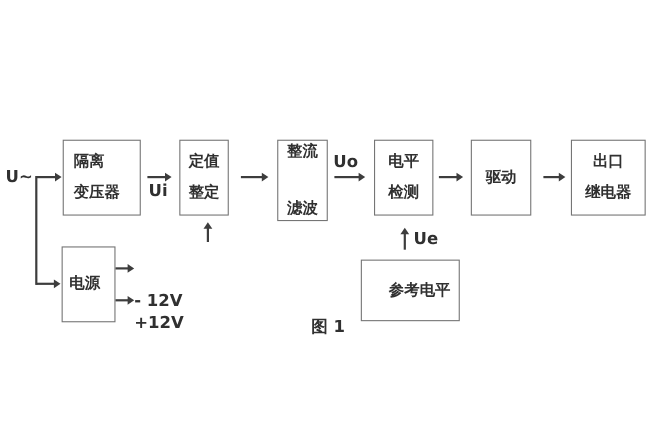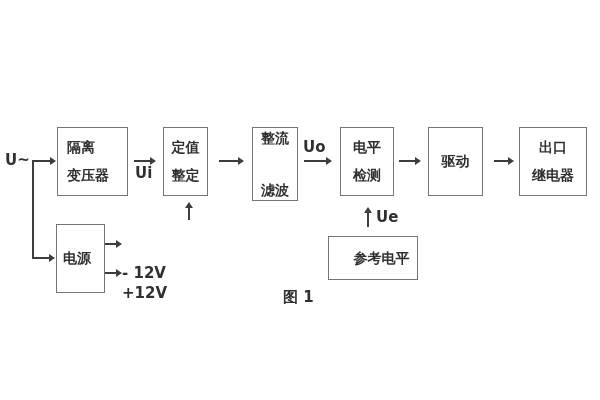--- a/index.html
+++ b/index.html
@@ -63,21 +63,21 @@
     <div class="block" style="left: 428px; top: 127px; width: 55px; height: 69px;">
       <span class="block-line">驱动</span>
     </div>
     <div class="block" style="left: 519px; top: 127px; width: 68px; height: 69px;">
       <span class="block-line">出口</span>
       <span class="block-line">继电器</span>
     </div>
     <div class="block align-left" style="left: 56px; top: 224px; width: 49px; height: 69px; padding-left: 6px;">
       <span class="block-line">电源</span>
     </div>
-    <div class="block" style="left: 328px; top: 236px; width: 90px; height: 44px; padding-left: 17px;">
+    <div class="block" style="left: 328px; top: 236px; width: 90px; height: 56px; padding-left: 17px;">
       <span class="block-line">参考电平</span>
     </div>
     <div class="label" style="left: 5px; top: 152px;">U~</div>
     <div class="label" style="left: 135px; top: 141px; margin-top: 24px;">Ui</div>
     <div class="label" style="left: 303px; top: 139px;">Uo</div>
     <div class="label" style="left: 376px; top: 209px; text-align: center;">Ue</div>
     <div class="label" style="left: 122px; top: 237px; margin-top: 48px;">+12V</div>
     <div class="label" style="left: 122px; top: 265px;">- 12V</div>
     <div class="connector" style="left: 33px; top: 157px; width: 23px; height: 8px;">
       <div class="shaft-h" style="width: 18px;"></div>

